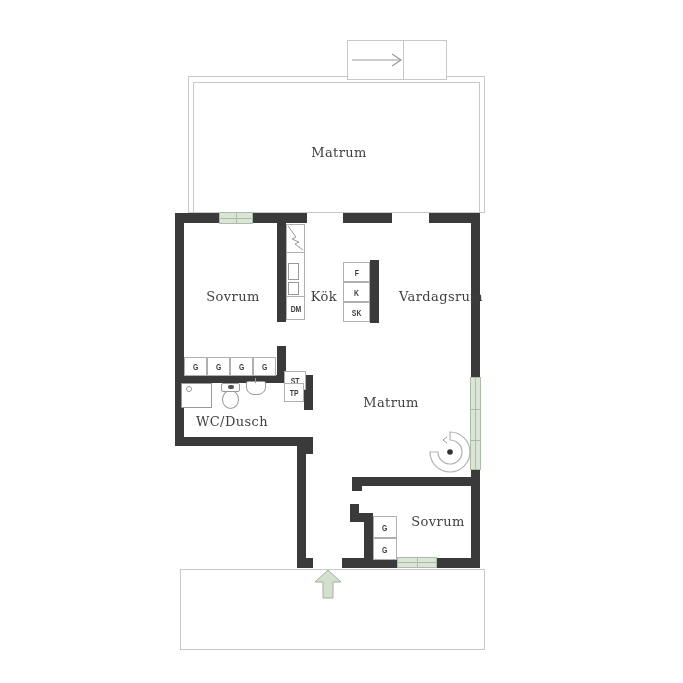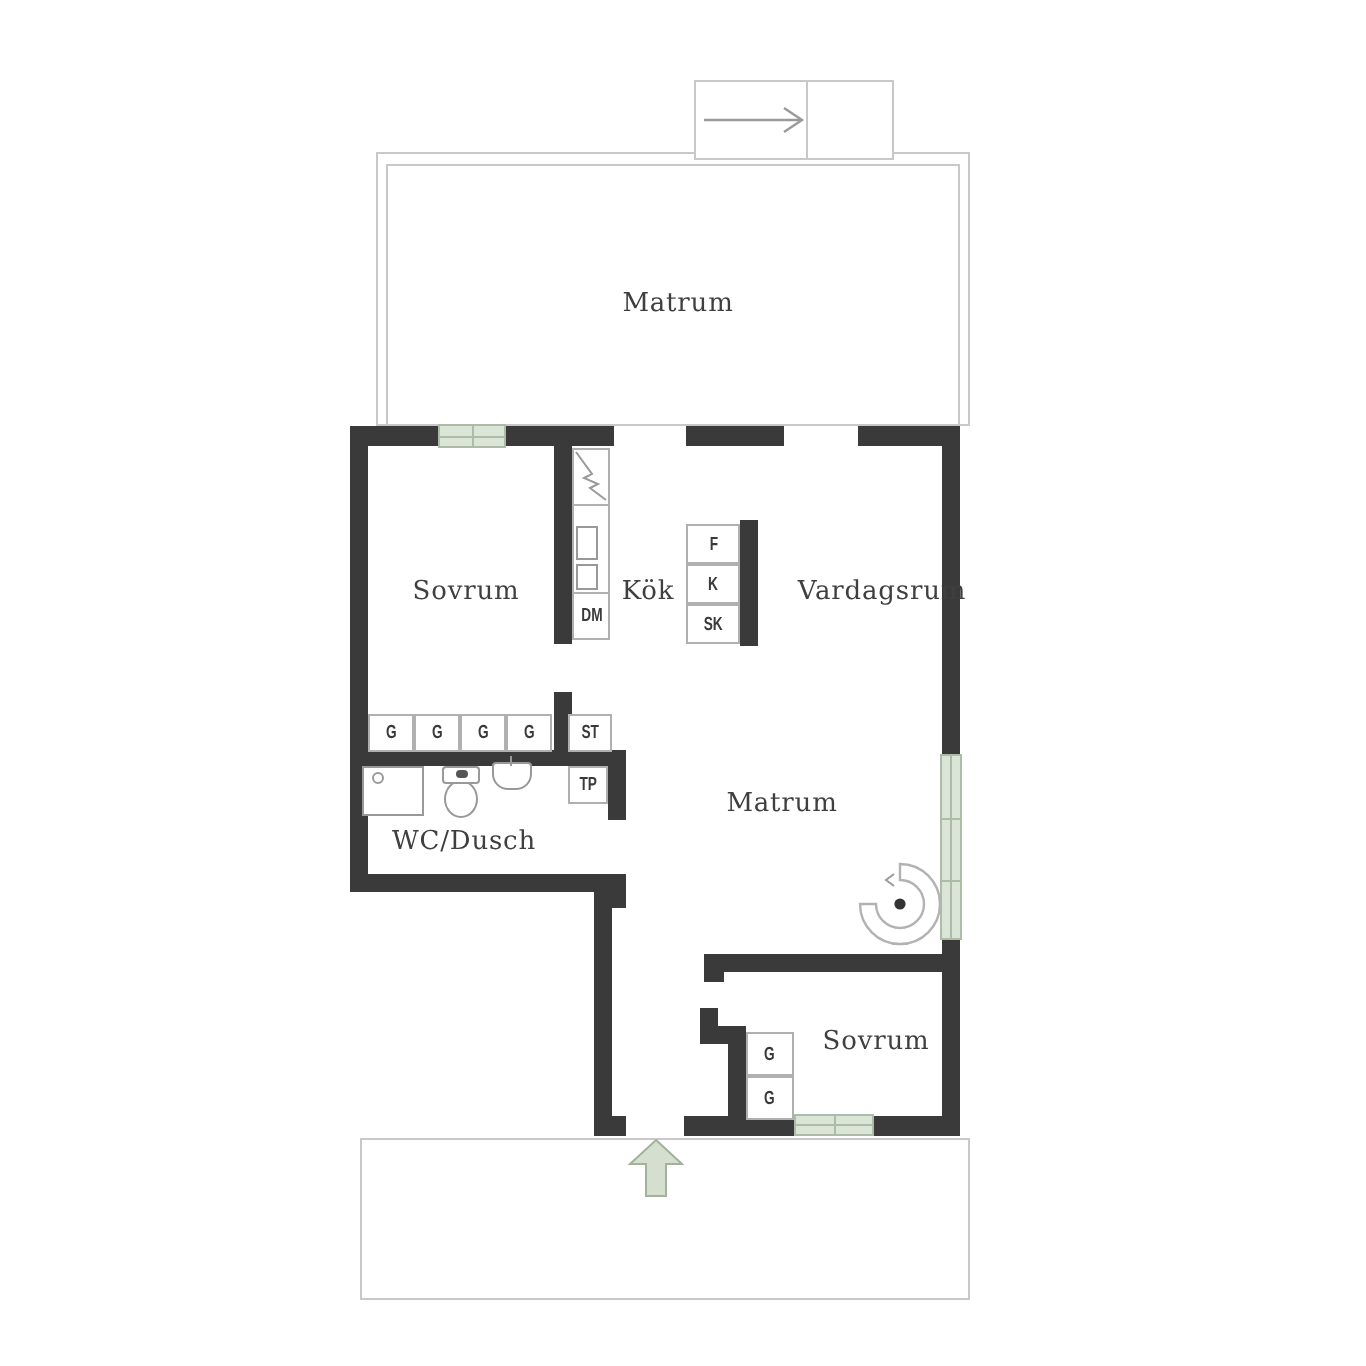--- a/index.html
+++ b/index.html
@@ -114,21 +114,21 @@
   </div>
   <div class="box" style="left:207px;top:357px;width:23px;height:19px;">
     <span class="slab">G</span>
   </div>
   <div class="box" style="left:230px;top:357px;width:23px;height:19px;">
     <span class="slab">G</span>
   </div>
   <div class="box" style="left:253px;top:357px;width:23px;height:19px;">
     <span class="slab">G</span>
   </div>
-  <div class="box" style="left:284px;top:357px;width:22px;height:19px;">
+  <div class="box" style="left:284px;top:371px;width:22px;height:19px;">
     <span class="slab">ST</span>
   </div>
   <div class="box" style="left:284px;top:383px;width:20px;height:19px;">
     <span class="slab">TP</span>
   </div>
 
   <div class="fix" style="left:181px;top:383px;width:31px;height:25px;"></div>
   <div class="fix" style="left:186px;top:386px;width:6px;height:6px;border-radius:50%;"></div>
   <div class="fix" style="left:222px;top:390px;width:17px;height:19px;border-radius:50%;"></div>
   <div class="fix" style="left:221px;top:383px;width:19px;height:9px;border-radius:2px;"></div>

